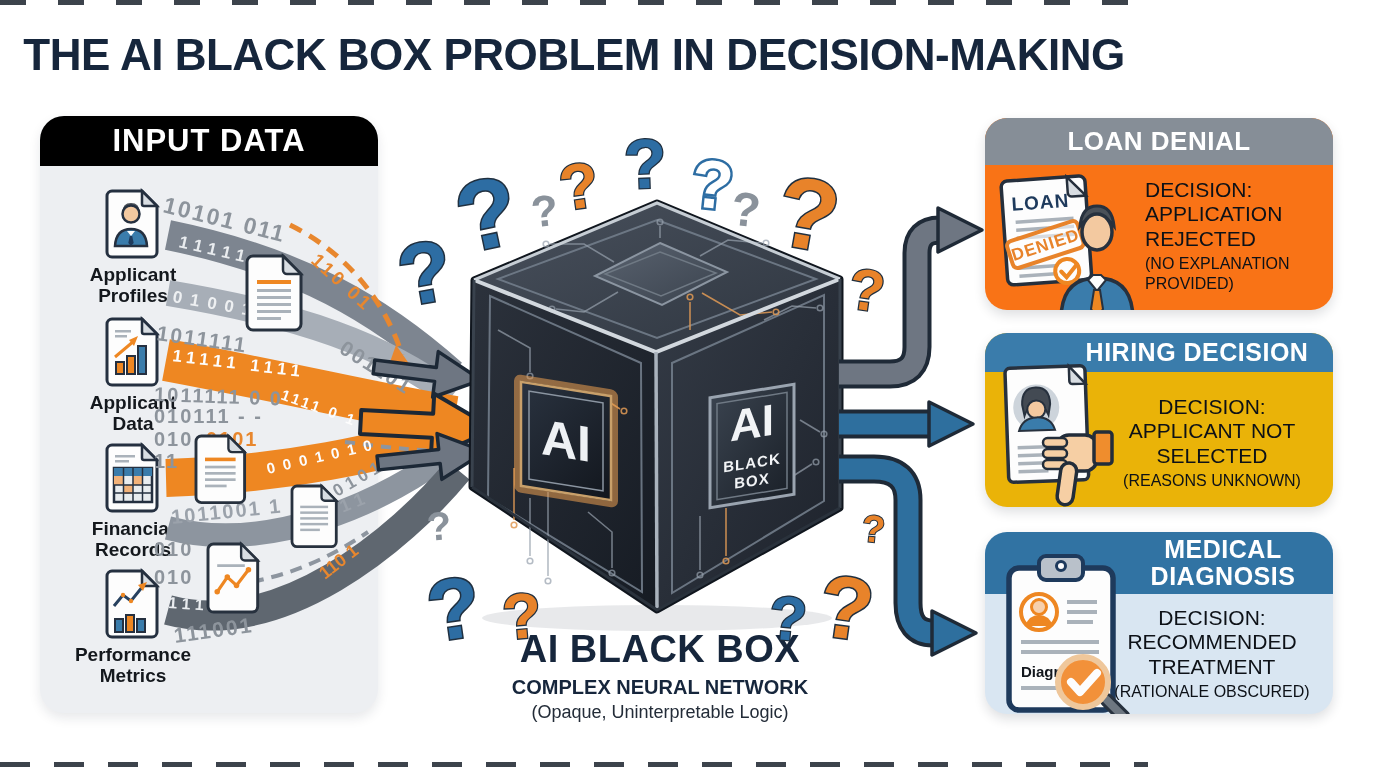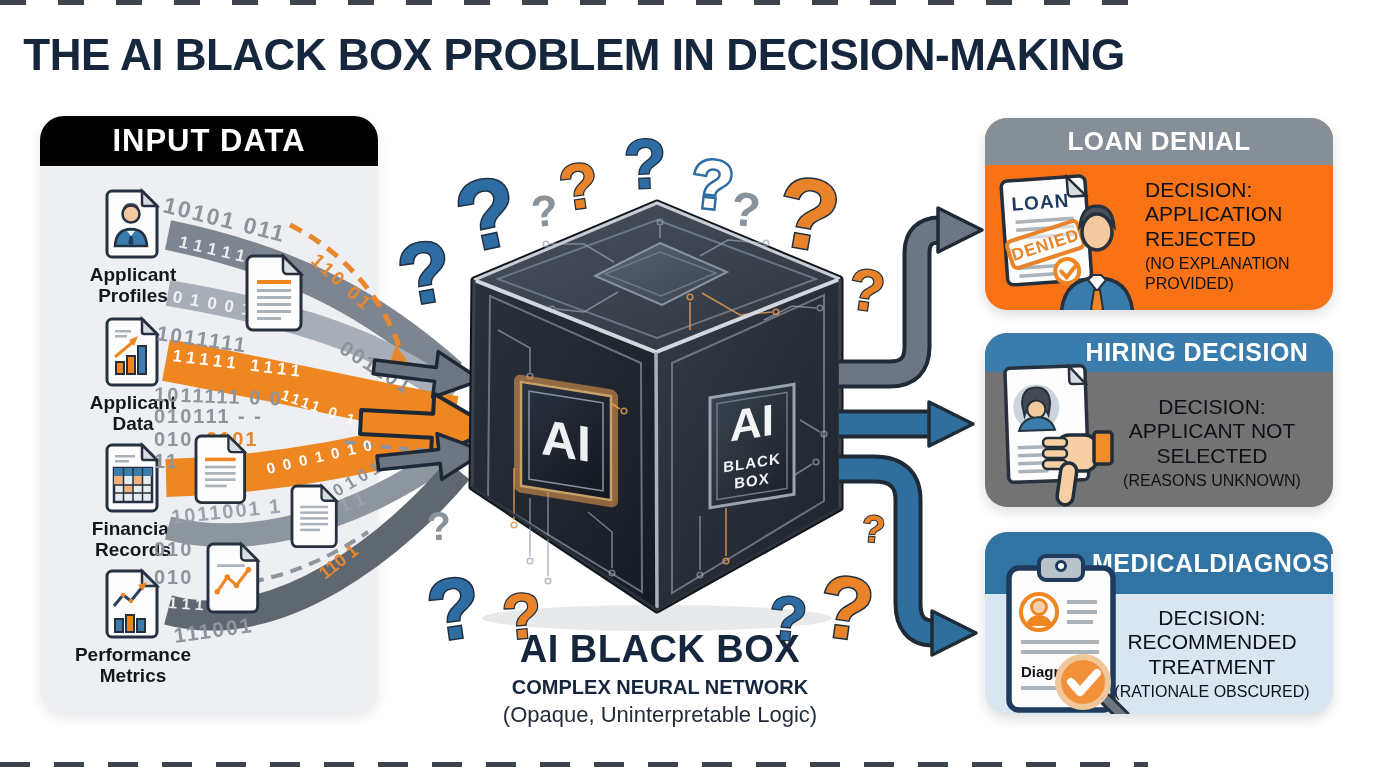--- a/index.html
+++ b/index.html
@@ -24,33 +24,33 @@
   .in-label{font-size:19px;font-weight:800;color:#14181d;line-height:1.08;margin-top:5px;}
 
   
   svg.scene{position:absolute;left:0;top:0;z-index:5;pointer-events:none;}
   .qm{font-weight:800;paint-order:stroke fill;}
 
   
   .caption{position:absolute;left:420px;top:630px;width:480px;text-align:center;z-index:2;}
   .cap1{font-size:38px;font-weight:800;color:#16263c;letter-spacing:.5px;line-height:1.05;}
   .cap2{font-size:20px;font-weight:800;color:#16263c;margin-top:6px;}
-  .cap3{font-size:22px;font-weight:500;color:#232c38;margin-top:3px;}
+  .cap3{font-size:18px;font-weight:500;color:#232c38;margin-top:3px;}
 
   
   .card{position:absolute;left:985px;width:348px;border-radius:22px;overflow:hidden;
       box-shadow:0 5px 12px rgba(20,30,45,.14);z-index:1;}
   .card .hd{color:#fff;font-weight:800;display:flex;align-items:center;justify-content:center;letter-spacing:.5px;}
   #card-loan{top:118px;height:192px;background:#f97316;}
   #card-loan .hd{height:47px;background:#868e97;font-size:26px;}
-  #card-hiring{top:333px;height:174px;background:#737373;}
+  #card-hiring{top:333px;height:174px;background:#eab308;}
   #card-hiring .hd{height:39px;background:#3a7cab;font-size:25px;padding-left:76px;}
   #card-medical{top:532px;height:182px;background:#d9e6f2;}
   #card-medical .hd{height:62px;background:#3173a3;font-size:25px;line-height:1.08;
-      flex-direction:row;padding-left:128px;}
+      flex-direction:column;padding-left:128px;}
   .dec{position:absolute;color:#0d1117;font-weight:400;}
   .dec .l{font-size:21px;line-height:1.16;white-space:nowrap;}
   .dec .n{font-size:16px;line-height:1.22;white-space:nowrap;}
   #card-loan .dec{left:160px;top:60px;text-align:left;}
   #card-hiring .dec{left:118px;top:62px;width:218px;text-align:center;}
   #card-medical .dec{left:116px;top:74px;width:222px;text-align:center;}
   .card svg.cicon{position:absolute;}
 </style>
 </head>
 <body>

